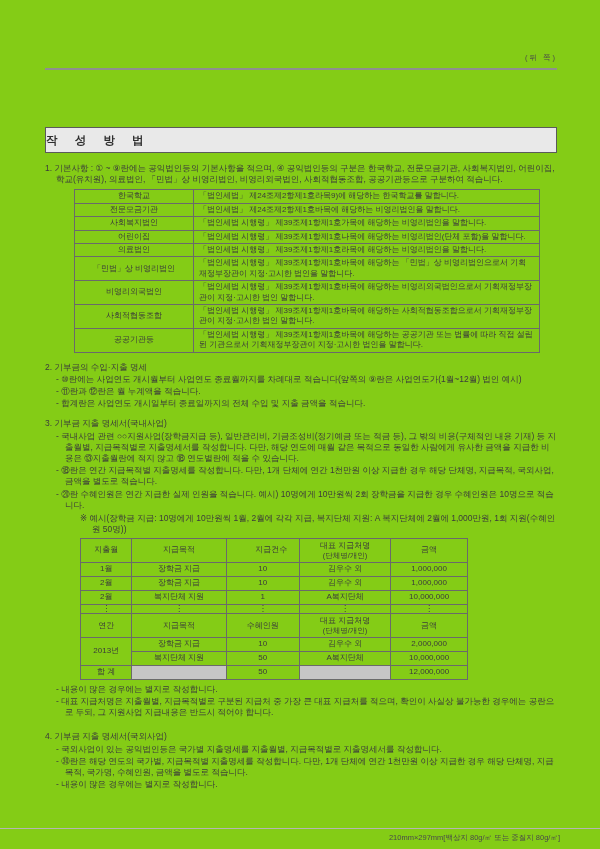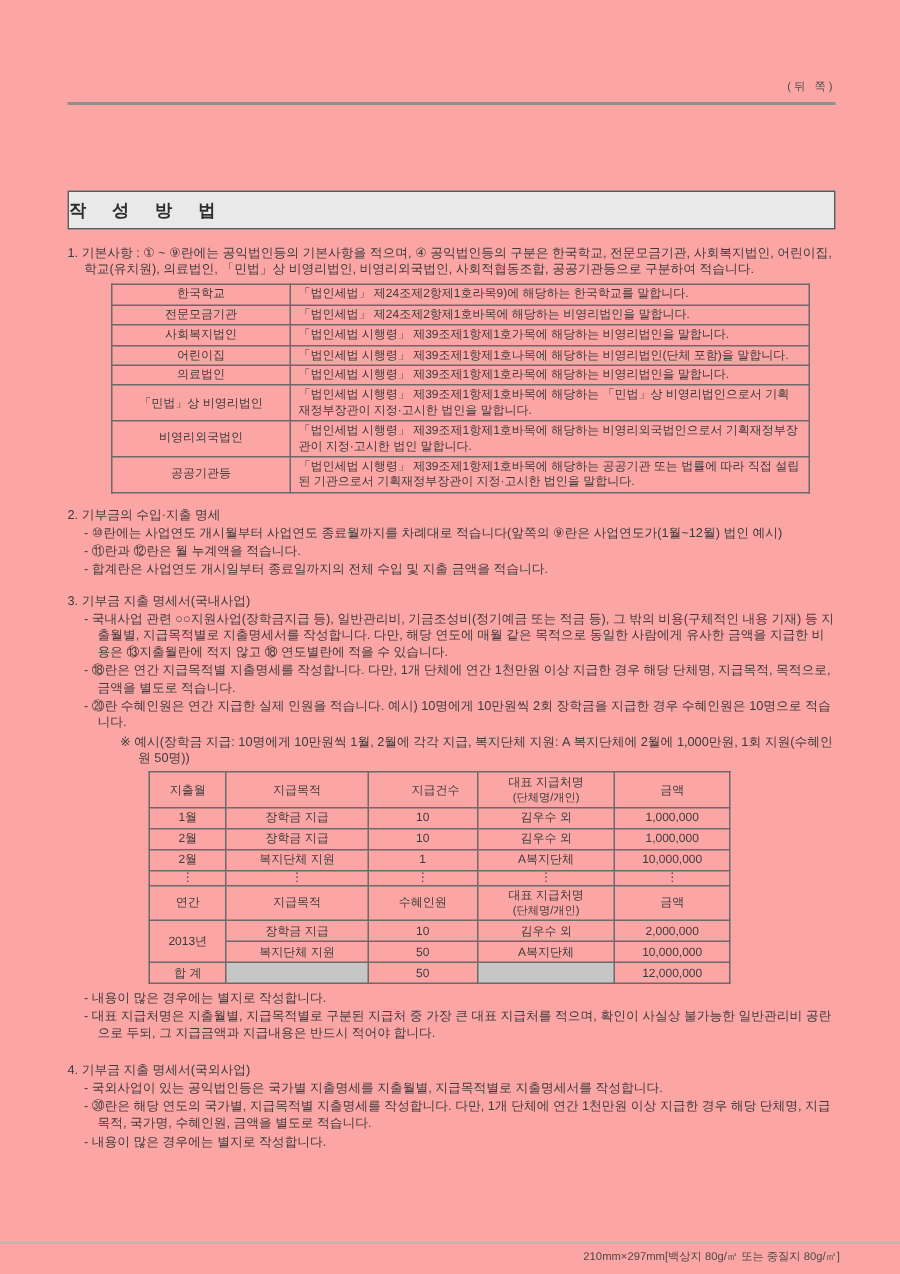--- a/index.html
+++ b/index.html
@@ -1,17 +1,17 @@
 <!DOCTYPE html>
 <html><head>
 <meta charset="utf-8">
 <style>
   html,body{margin:0;padding:0;background:#ffffff;}
   .page{
-    position:relative;width:600px;height:849px;background:#fca5a5;overflow:hidden;
+    position:relative;width:600px;height:849px;background:#84cc16;overflow:hidden;
     font-family:"Liberation Sans","DejaVu Sans",sans-serif;color:#3b3b3b;
     -webkit-font-smoothing:antialiased;
   }
   .content{position:absolute;left:45px;right:43px;top:0;}
   .back-label{padding-top:53px;text-align:right;font-size:7.5px;letter-spacing:2px;color:#4a4a4a;}
   .top-rule{margin-top:5px;border-top:2px solid #8f8f8f;height:0;}
   .title-box{
     margin-top:57px;height:24px;border:1.3px solid #5a5a5a;background:#e9e9e9;
     display:flex;align-items:center;justify-content:flex-start;
     font-size:11.5px;font-weight:bold;letter-spacing:7px;color:#2e2e2e;
@@ -22,21 +22,21 @@
   .sec-head-para{padding-left:11px;text-indent:-11px;line-height:1.32;}
   .bullets{margin-left:11px;}
   .bullet{padding-left:9px;text-indent:-9px;line-height:1.32;margin-top:1px;}
   .note{margin-left:24px;padding-left:12px;text-indent:-12px;line-height:1.3;margin-top:2px;}
 
   table{border-collapse:collapse;font-size:8px;color:#3b3b3b;}
   .def-table{margin:4px 0 0 29px;width:466px;}
   .def-table td{border:1px solid #6a6a6a;padding:1px 5px;line-height:1.3;vertical-align:middle;}
   .def-table td.term{width:108px;text-align:center;}
 
-  .ex-table{margin:3px 0 0 54px;width:388px;text-align:center;}
+  .ex-table{margin:3px 0 0 35px;width:388px;text-align:center;}
   .ex-table td,.ex-table th{border:1px solid #6a6a6a;padding:1.5px 3px;line-height:1.25;font-weight:normal;vertical-align:middle;}
   .ex-table .c0{width:50px;}
   .ex-table .c1{width:104px;}
   .ex-table .c2{width:58px;padding-left:20px;}
   .ex-table .c3{width:100px;}
   .ex-table .c4{width:76px;}
   .ex-table .hdr-sub{display:block;font-size:7.5px;}
   .ex-table td.gray{background:#c6c6c6;}
   .ex-table .dots td{padding:0 3px;line-height:1.1;}
 
@@ -81,41 +81,45 @@
           </tr>
           <tr>
             <td class="term">「민법」상 비영리법인</td>
             <td>「법인세법 시행령」 제39조제1항제1호바목에 해당하는 「민법」상 비영리법인으로서 기획재정부장관이 지정·고시한 법인을 말합니다.</td>
           </tr>
           <tr>
             <td class="term">비영리외국법인</td>
             <td>「법인세법 시행령」 제39조제1항제1호바목에 해당하는 비영리외국법인으로서 기획재정부장관이 지정·고시한 법인 말합니다.</td>
           </tr>
           <tr>
+            <td class="term">사회적협동조합</td>
+            <td>「법인세법 시행령」 제39조제1항제1호바목에 해당하는 사회적협동조합으로서 기획재정부장관이 지정·고시한 법인 말합니다.</td>
+          </tr>
+          <tr>
             <td class="term">공공기관등</td>
             <td>「법인세법 시행령」 제39조제1항제1호바목에 해당하는 공공기관 또는 법률에 따라 직접 설립된 기관으로서 기획재정부장관이 지정·고시한 법인을 말합니다.</td>
           </tr>
         </tbody>
       </table>
     </div>
 
     <div class="sec body-text" style="margin-top:9px;">
       <div class="sec-head">2. 기부금의 수입·지출 명세</div>
       <div class="bullets">
         <div class="bullet">- ⑩란에는 사업연도 개시월부터 사업연도 종료월까지를 차례대로 적습니다(앞쪽의 ⑨란은 사업연도가(1월~12월) 법인 예시)</div>
         <div class="bullet">- ⑪란과 ⑫란은 월 누계액을 적습니다.</div>
         <div class="bullet">- 합계란은 사업연도 개시일부터 종료일까지의 전체 수입 및 지출 금액을 적습니다.</div>
       </div>
     </div>
 
     <div class="sec body-text" style="margin-top:9px;">
       <div class="sec-head">3. 기부금 지출 명세서(국내사업)</div>
       <div class="bullets">
         <div class="bullet">- 국내사업 관련 ○○지원사업(장학금지급 등), 일반관리비, 기금조성비(정기예금 또는 적금 등), 그 밖의 비용(구체적인 내용 기재) 등 지출월별, 지급목적별로 지출명세서를 작성합니다. 다만, 해당 연도에 매월 같은 목적으로 동일한 사람에게 유사한 금액을 지급한 비용은 ⑬지출월란에 적지 않고 ⑱ 연도별란에 적을 수 있습니다.</div>
-        <div class="bullet">- ⑱란은 연간 지급목적별 지출명세를 작성합니다. 다만, 1개 단체에 연간 1천만원 이상 지급한 경우 해당 단체명, 지급목적, 목적으로, 금액을 별도로 적습니다.</div>
+        <div class="bullet">- ⑱란은 연간 지급목적별 지출명세를 작성합니다. 다만, 1개 단체에 연간 1천만원 이상 지급한 경우 해당 단체명, 지급목적, 국외사업, 금액을 별도로 적습니다.</div>
         <div class="bullet">- ⑳란 수혜인원은 연간 지급한 실제 인원을 적습니다. 예시) 10명에게 10만원씩 2회 장학금을 지급한 경우 수혜인원은 10명으로 적습니다.</div>
         <div class="note">※ 예시(장학금 지급: 10명에게 10만원씩 1월, 2월에 각각 지급, 복지단체 지원: A 복지단체에 2월에 1,000만원, 1회 지원(수혜인원 50명))</div>
       </div>
 
       <table class="ex-table">
         <tbody>
           <tr>
             <td class="c0">지출월</td>
             <td class="c1">지급목적</td>
             <td class="c2">지급건수</td>
@@ -181,21 +185,21 @@
             <td class="gray"></td>
             <td>50</td>
             <td class="gray"></td>
             <td>12,000,000</td>
           </tr>
         </tbody>
       </table>
 
       <div class="bullets" style="margin-top:4px;">
         <div class="bullet">- 내용이 많은 경우에는 별지로 작성합니다.</div>
-        <div class="bullet">- 대표 지급처명은 지출월별, 지급목적별로 구분된 지급처 중 가장 큰 대표 지급처를 적으며, 확인이 사실상 불가능한 일반관리비 공란으로 두되, 그 지급금액과 지급내용은 반드시 적어야 합니다.</div>
+        <div class="bullet">- 대표 지급처명은 지출월별, 지급목적별로 구분된 지급처 중 가장 큰 대표 지급처를 적으며, 확인이 사실상 불가능한 경우에는 공란으로 두되, 그 지원사업 지급내용은 반드시 적어야 합니다.</div>
       </div>
     </div>
 
     <div class="sec body-text" style="margin-top:13px;">
       <div class="sec-head">4. 기부금 지출 명세서(국외사업)</div>
       <div class="bullets">
         <div class="bullet">- 국외사업이 있는 공익법인등은 국가별 지출명세를 지출월별, 지급목적별로 지출명세서를 작성합니다.</div>
         <div class="bullet">- ㉚란은 해당 연도의 국가별, 지급목적별 지출명세를 작성합니다. 다만, 1개 단체에 연간 1천만원 이상 지급한 경우 해당 단체명, 지급목적, 국가명, 수혜인원, 금액을 별도로 적습니다.</div>
         <div class="bullet">- 내용이 많은 경우에는 별지로 작성합니다.</div>
       </div>

